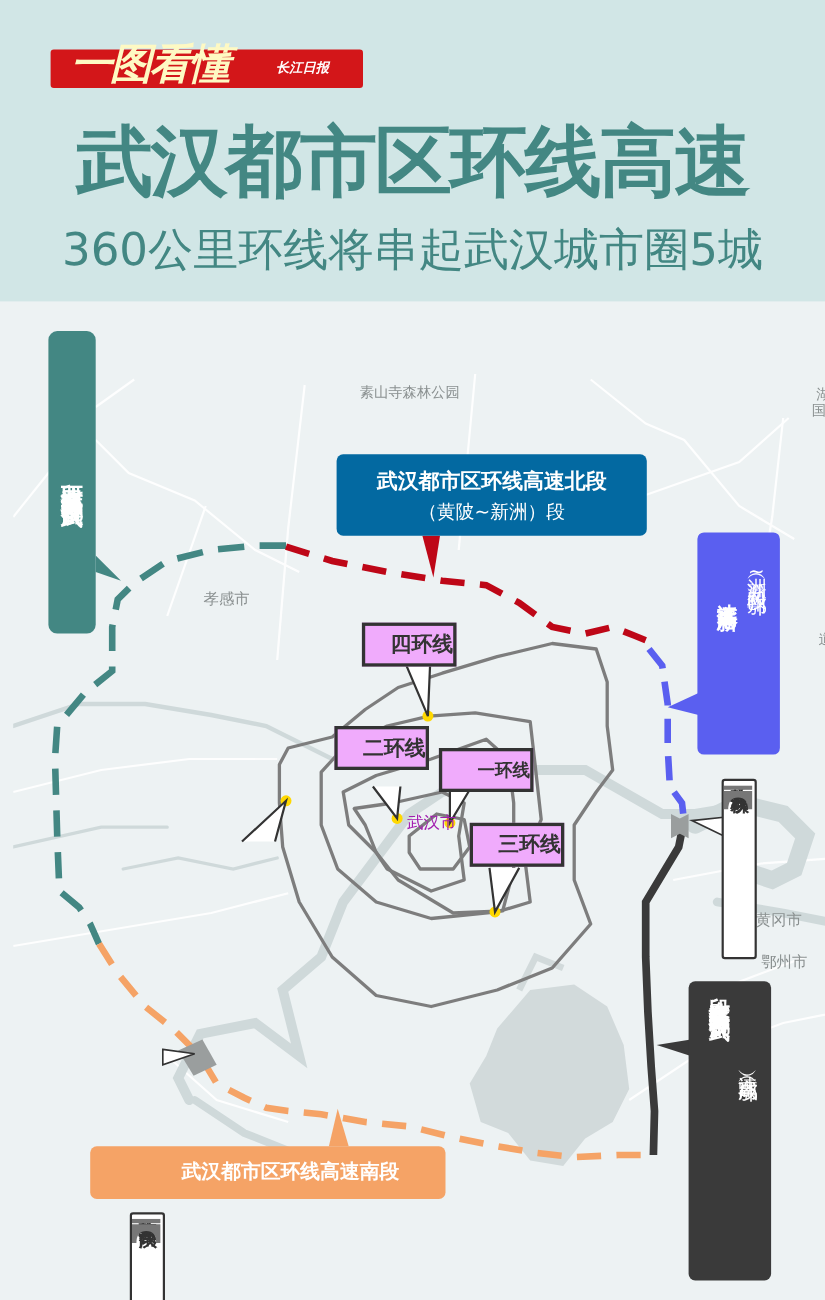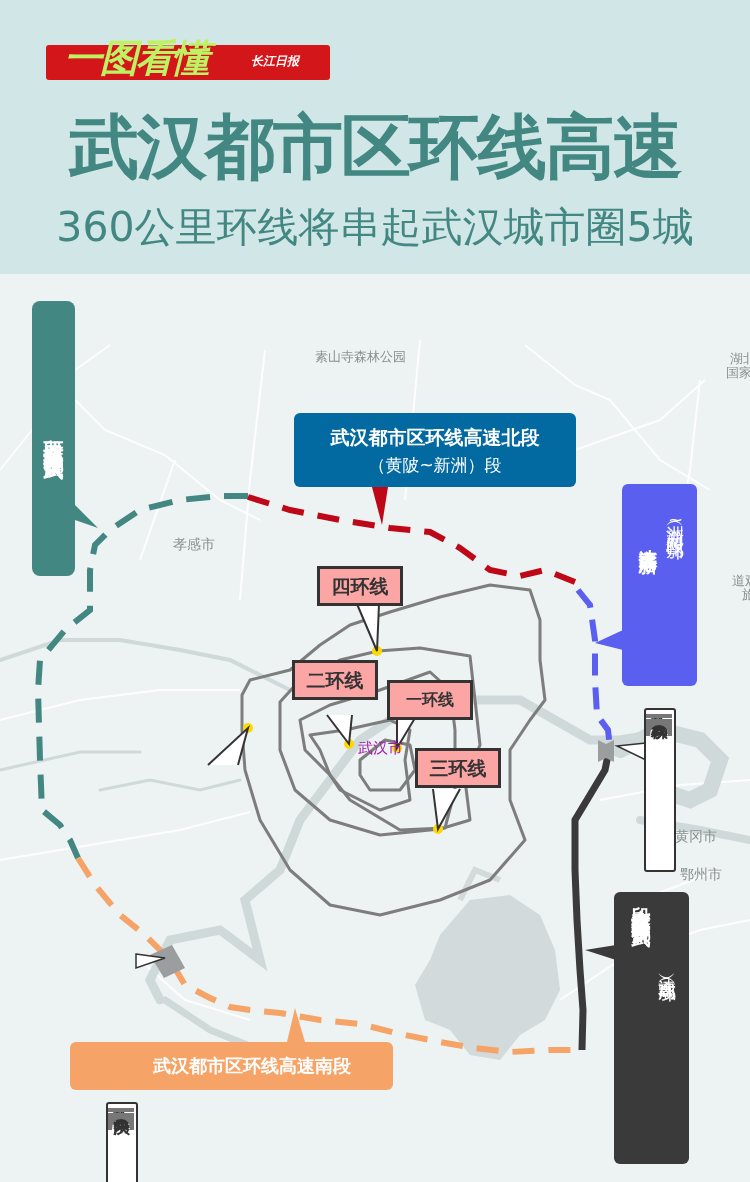--- a/index.html
+++ b/index.html
@@ -1,28 +1,28 @@
 <!DOCTYPE html>
 <html><head>
 <meta charset="utf-8">
 <style>
   html,body{margin:0;padding:0;}
   body{width:750px;height:1182px;overflow:hidden;background:#edf2f3;font-family:"DejaVu Sans","Liberation Sans",sans-serif;position:relative;}
   .header{position:absolute;left:0;top:0;width:750px;height:274px;background:#d1e6e6;}
   .logo{position:absolute;left:46px;top:45px;width:284px;height:35px;background:#d31619;border-radius:3px;}
-  .logo-main{position:absolute;left:18px;top:-12px;font-family:"DejaVu Serif",serif;font-style:italic;font-weight:bold;font-size:38px;color:#bef264;letter-spacing:-2px;white-space:nowrap;}
+  .logo-main{position:absolute;left:18px;top:-12px;font-family:"DejaVu Serif",serif;font-style:italic;font-weight:bold;font-size:38px;color:#fef9c3;letter-spacing:-2px;white-space:nowrap;}
   .logo-sub{position:absolute;left:205px;top:8px;font-family:"DejaVu Serif",serif;font-style:italic;font-weight:bold;font-size:12px;color:#ffffff;white-space:nowrap;}
   .title{position:absolute;left:0;width:750px;top:102px;text-align:center;font-weight:bold;font-size:70px;color:#438783;letter-spacing:-2px;line-height:90px;}
   .subtitle{position:absolute;left:0;width:750px;top:200px;text-align:center;font-size:41px;color:#438783;line-height:54px;}
-  .map{position:absolute;left:0;top:274px;width:678px;height:908px;}
+  .map{position:absolute;left:12px;top:274px;width:678px;height:908px;}
   .map svg{position:absolute;left:0;top:0;}
   .place{position:absolute;font-size:13px;color:#8a9090;white-space:nowrap;}
   .vbox{position:absolute;border-radius:8px;color:#fff;font-weight:bold;text-align:center;}
   .vtext{writing-mode:vertical-rl;text-orientation:upright;letter-spacing:-2px;}
-  .callout{position:absolute;background:#fca5a5;border:3px solid #333;font-weight:bold;color:#333;white-space:nowrap;text-align:center;}
+  .callout{position:absolute;background:#f0abfc;border:3px solid #333;font-weight:bold;color:#333;white-space:nowrap;text-align:right;}
   .bridge{position:absolute;background:#fff;border:2px solid #333;border-radius:3px;color:#333;font-weight:bold;}
   .bridge-icon{display:block;margin:4px auto 2px;width:26px;height:22px;}
 </style>
 </head>
 <body>
 
 <div class="header">
   <div class="logo">
     <span class="logo-main">一图看懂</span>
     <span class="logo-sub">长江日报</span>

